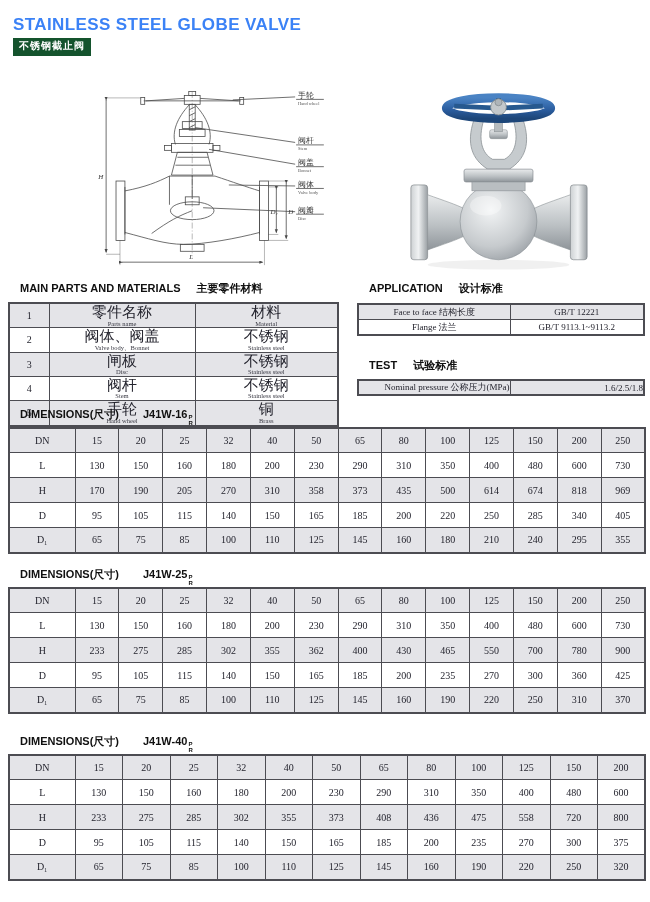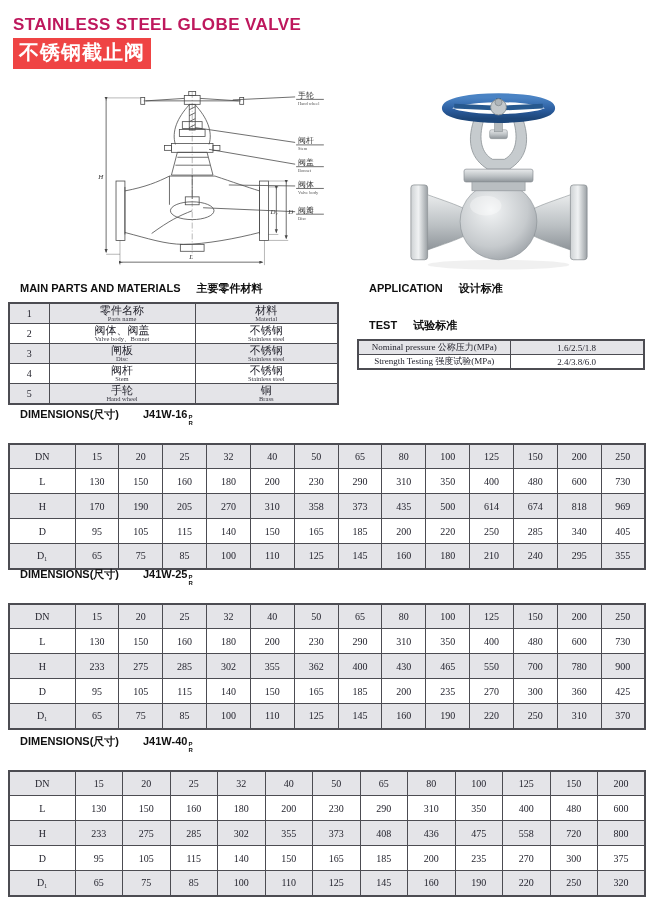--- a/index.html
+++ b/index.html
@@ -5,25 +5,25 @@
   * { margin:0; padding:0; box-sizing:border-box; }
   html,body { background:#888; }
   .page {
     position:relative; width:650px; height:902px; background:#fff;
     margin:0 auto; overflow:hidden;
     font-family:"Liberation Sans", sans-serif; color:#1c1c24;
   }
   
   .title {
     position:absolute; left:13px; top:15px;
-    font-size:17px; font-weight:bold; letter-spacing:0.4px; color:#be185d;
+    font-size:17px; font-weight:bold; letter-spacing:0.4px; color:#3b82f6;
   }
   .title-zh {
     position:absolute; left:13px; top:38px;
-    background:#ef4444; color:#fff; font-size:20px; font-weight:bold;
+    background:#14532d; color:#fff; font-size:10px; font-weight:bold;
     padding:1px 6px 3px; letter-spacing:1px;
   }
   
   .drawing-wrap { position:absolute; left:85px; top:88px; width:255px; height:190px; }
   .photo-wrap   { position:absolute; left:403px; top:86px; width:192px; height:188px; }
   .drawing-wrap svg, .photo-wrap svg { width:100%; height:100%; display:block; }
   .dwg-zh { font-size:8px; fill:#333; font-family:"Liberation Sans",sans-serif; }
   .dwg-en { font-size:4.5px; fill:#555; font-family:"Liberation Serif",serif; }
   .dwg-dim { font-size:7px; font-style:italic; fill:#333; font-family:"Liberation Serif",serif; }
   
@@ -33,39 +33,39 @@
   .pr { display:inline-flex; flex-direction:column; vertical-align:-1px;
         font-size:6px; line-height:1.05; font-weight:bold; margin-left:1px; }
   
   table { border-collapse:collapse; width:100%; table-layout:fixed; }
   .tbl { border:2px solid #4c4c52; }
   .tbl td { border:1px solid #4c4c52; text-align:center; vertical-align:middle;
             font-family:"Liberation Serif",serif; color:#24242e; overflow:hidden; }
   tr.shade { background:#e4e4e8; }
   
   .parts-tbl td { height:19px; }
-  .parts-tbl .zh { font-size:11px; line-height:1.1; }
+  .parts-tbl .zh { font-size:15px; line-height:1.1; }
   .parts-tbl .en { font-size:6.5px; line-height:1.05; color:#3a3a44; }
   .parts-tbl .no-col { font-size:10px; }
   
   .kv-tbl td { font-size:9px; }
   .app-tbl td { height:15.5px; }
-  .test-tbl td { height:13.5px; }
+  .test-tbl td { height:13.5px;text-align:right; }
   
   .dim-tbl td { height:25px; font-size:10px; border-left-style:dashed; border-left-color:#98989e; }
   .dim-tbl td:first-child { border-left-style:solid; border-left-color:#4c4c52; }
   
   .parts-sec { position:absolute; left:8px;  top:281px; width:331px; }
   .right-sec { position:absolute; left:357px; top:281px; width:288px; }
   .parts-sec .tbl { margin-top:6px; }
   .right-sec .app-tbl { margin-top:7px; }
   .right-sec .test-h { margin-top:22px; display:block; }
   .right-sec .test-tbl { margin-top:6px; }
   .dim-sec { position:absolute; left:8px; width:638px; }
-  .dim-sec .tbl { margin-top:16px; }
+  .dim-sec .tbl { margin-top:0; }
   #dim-sec-0 { top:407px; }
   #dim-sec-1 { top:567px; }
   #dim-sec-2 { top:734px; }
 </style>
 </head>
 <body>
 
 <div class="page">
 
   <div class="title">STAINLESS STEEL GLOBE VALVE</div>
@@ -279,36 +279,48 @@
             </td>
           </tr>
         </tbody>
     </table>
   </div>
 
   <div class="right-sec">
     <div class="sec-h">
       <span>APPLICATION</span><span class="zh">设计标准</span>
     </div>
+    <table class="tbl kv-tbl app-tbl">
+      <colgroup>
+          <col style="width:152px">
+          <col>
+        </colgroup>
+      <tbody id="app-tbody">
+          <tr class="shade">
+            <td>Face to face 结构长度</td>
+            <td>GB/T 12221</td>
+          </tr>
+          <tr>
+            <td>Flange 法兰</td>
+            <td>GB/T 9113.1~9113.2</td>
+          </tr>
+        </tbody>
+    </table>
     <div class="sec-h test-h">
       <span>TEST</span><span class="zh">试验标准</span>
     </div>
     <table class="tbl kv-tbl test-tbl">
       <colgroup>
           <col style="width:152px">
           <col>
         </colgroup>
       <tbody id="test-tbody">
           <tr class="shade">
             <td>Nominal pressure 公称压力(MPa)</td>
             <td>1.6/2.5/1.8</td>
-          </tr>
-          <tr>
-            <td>Strength Testing 强度试验(MPa)</td>
-            <td>2.4/3.8/6.0</td>
           </tr>
         </tbody>
     </table>
   </div>
 
   <div class="dim-sec" id="dim-sec-0">
     <div class="sec-h dim-h">
       <span>DIMENSIONS(尺寸)</span><span class="model">J41W-16</span><span class="pr">
           <span>P</span>
           <span>R</span>

